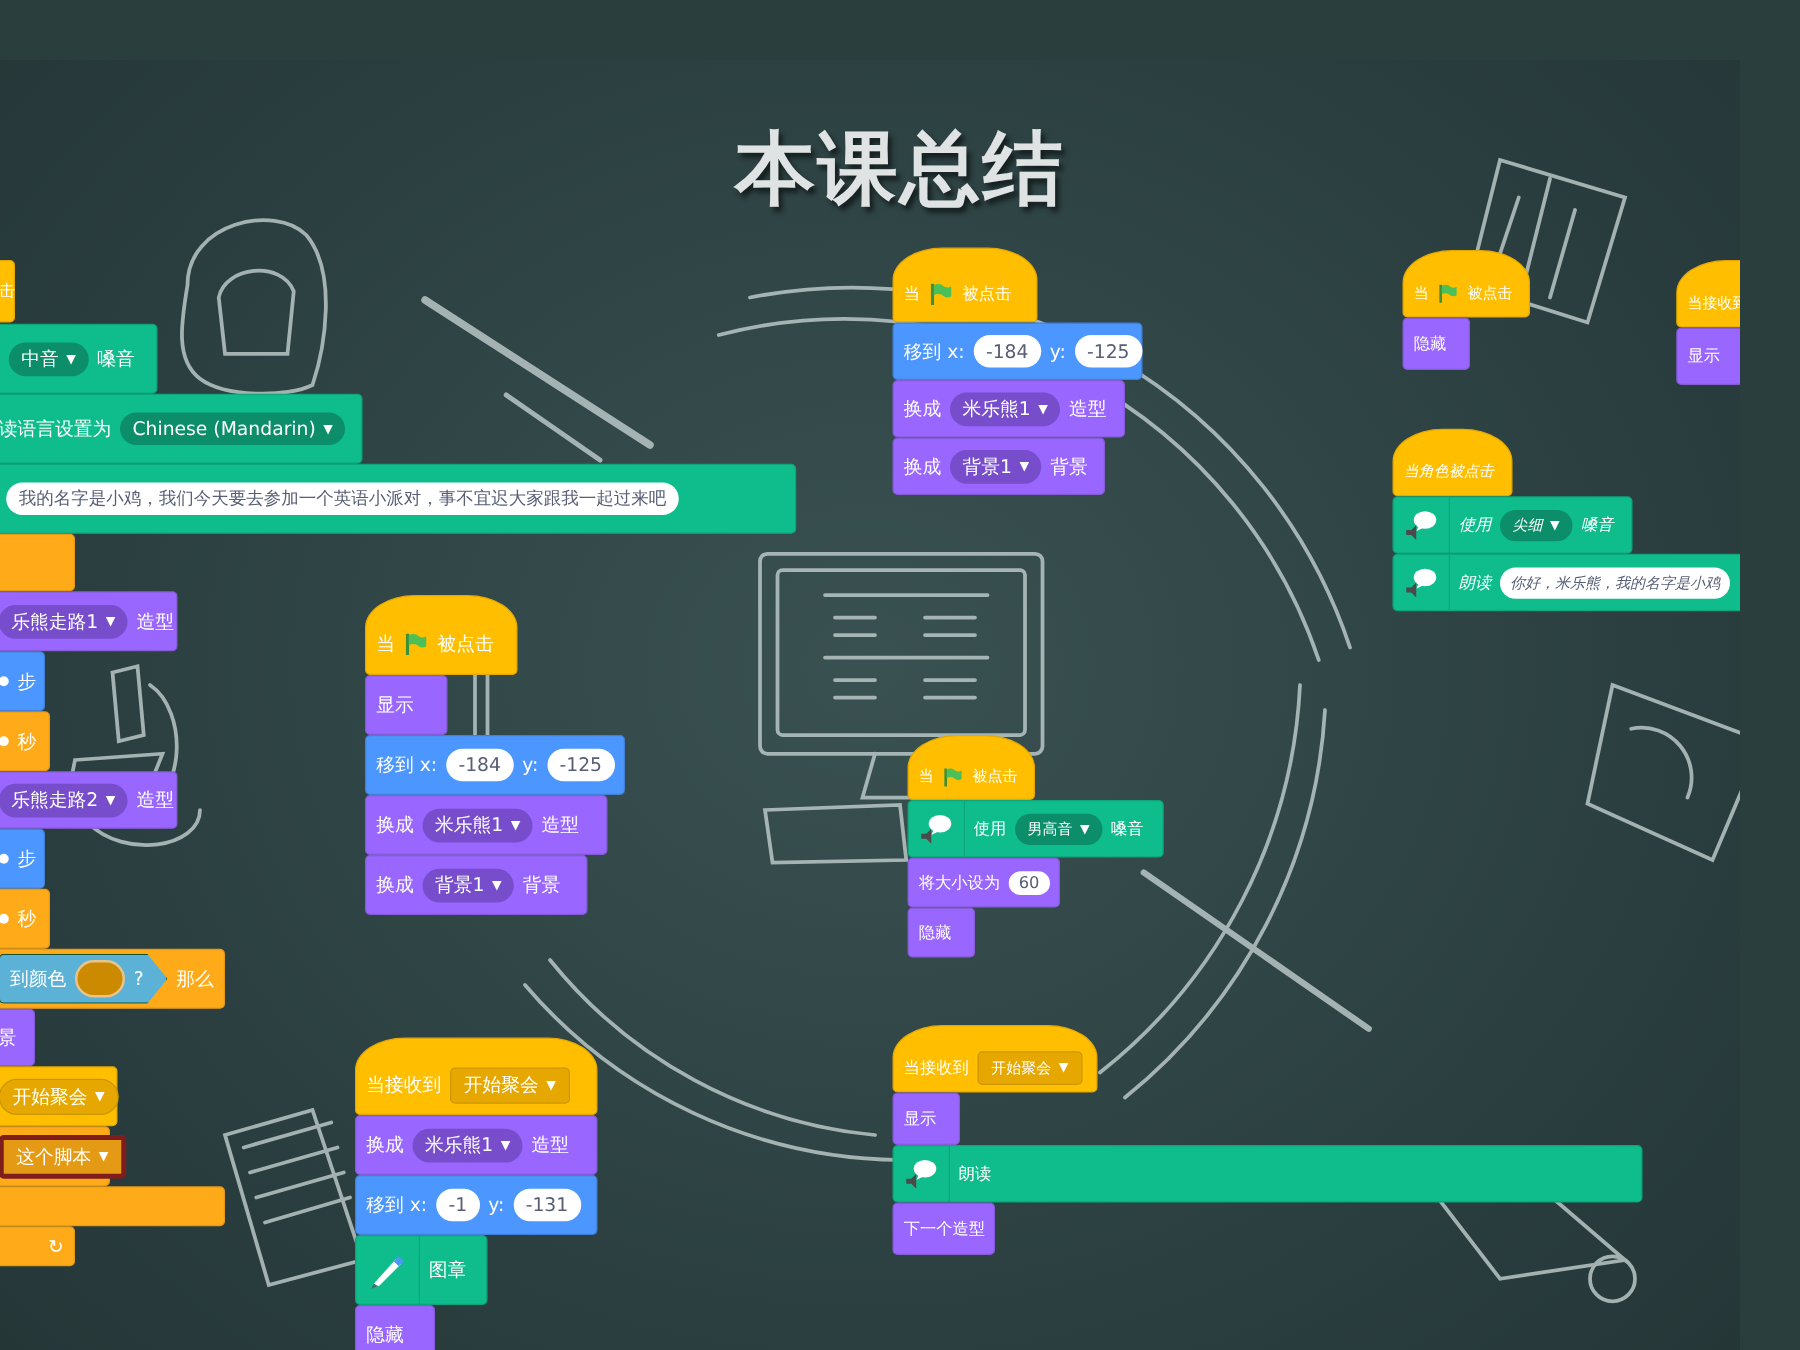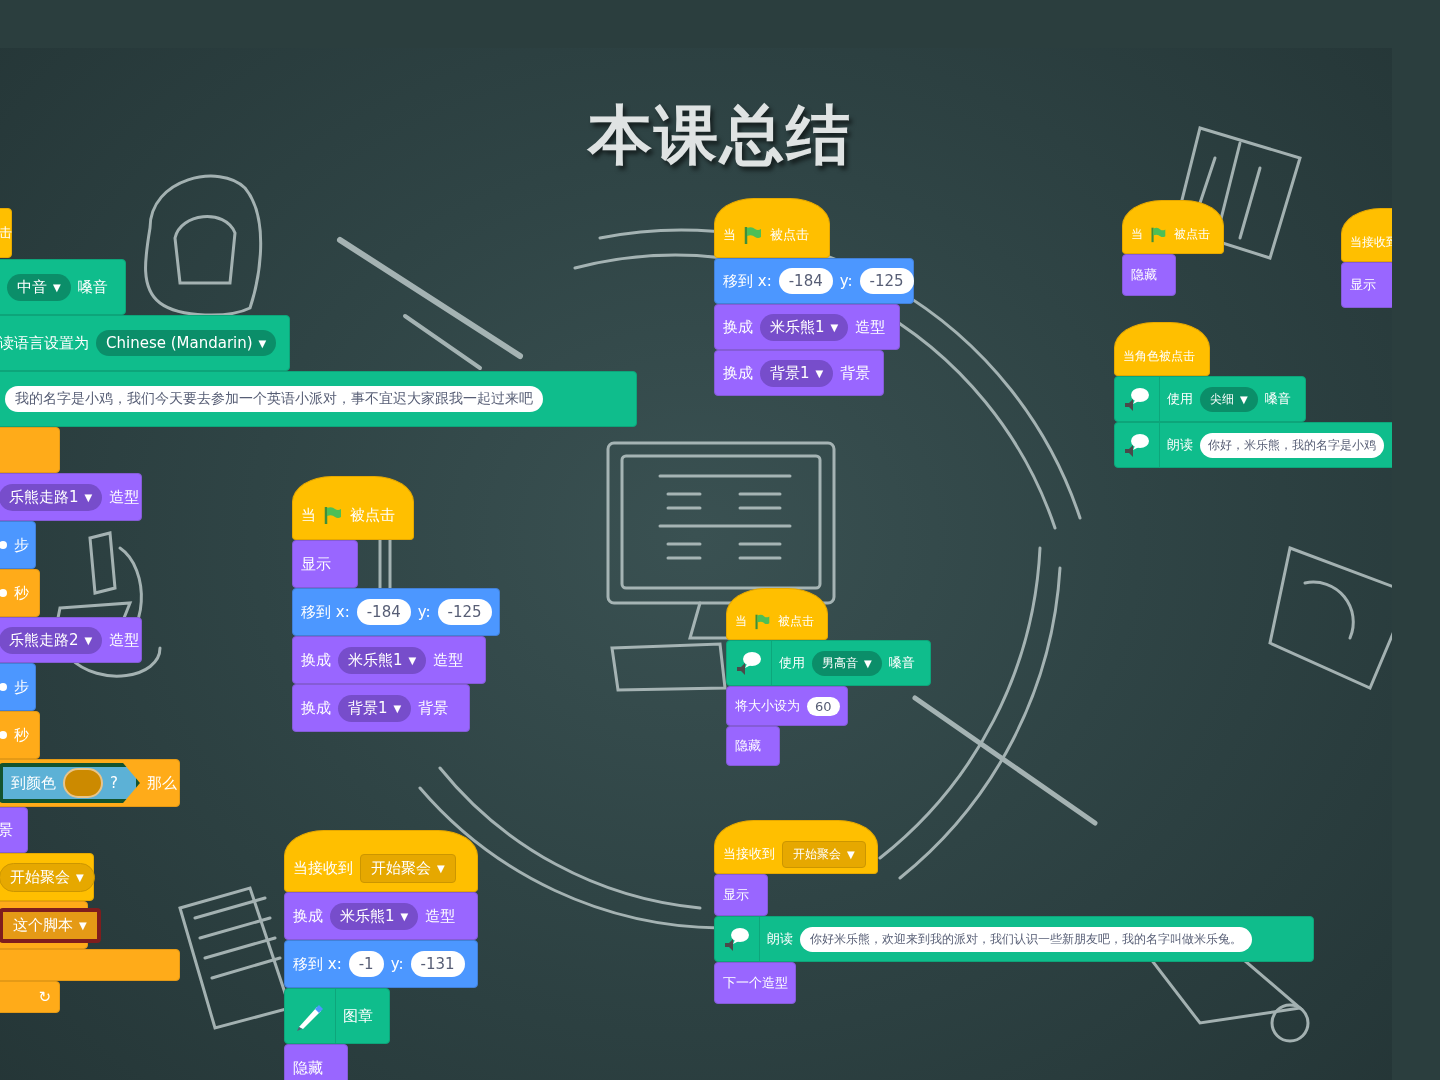--- a/index.html
+++ b/index.html
@@ -15,21 +15,21 @@
   .blk { position: relative; display: flex; align-items: center; color: #fff; font-size: 15px;
     white-space: nowrap; border-radius: 4px; padding: 0 8px; }
   .blk > * { margin-right: 7px; }
   .blk > *:last-child { margin-right: 0; }
   .hat { border-radius: 40px 40px 4px 4px / 26px 26px 4px 4px; padding-top: 14px; }
   .ev { background: #ffbf00; border: 1px solid #e6a800; }
   .ctl { background: #ffab19; border: 1px solid #e59a16; }
   .looks { background: #9966ff; border: 1px solid #855cd6; }
   .motion { background: #4c97ff; border: 1px solid #4280d7; }
   .ext { background: #0fbd8c; border: 1px solid #0da57a; }
-  .sens { background: #5cb1d6; border: 4px solid #14532d; }
+  .sens { background: #5cb1d6; border: 1px solid #14532d; }
   .round { background: #fff; color: #575e75; border-radius: 20px; padding: 4px 10px; font-size: 15px; }
   .dd { border-radius: 20px; padding: 4px 10px; font-size: 15px; color: #fff; display: flex; align-items: center; }
   .dd .arrow { margin-left: 6px; font-size: 10px; }
   .dd-looks { background: #774dcb; }
   .dd-ext { background: #0b8e69; }
   .dd-ev { background: #e6a800; border: 1px solid #cc9600; border-radius: 4px; }
   .dd-ctl { background: #e59a16; border: 4px solid #7f1d1d; border-radius: 4px; }
   .icon-cell { display: flex; align-items: center; justify-content: center; height: 100%; border-right: 1px solid rgba(0,0,0,0.12); padding-right: 8px; }
   .flag { display: inline-block; width: 20px; height: 20px; }
   .small { font-size: 13px; }
@@ -317,21 +317,20 @@
       </div>
     <div class="blk ext small" style="width:600px;height:46px;">
       <span class="icon-cell">
           <svg width="28" height="28" viewBox="0 0 28 28">
             <ellipse cx="17" cy="10" rx="9" ry="7" fill="#fff"></ellipse>
             <path d="M12 15 L10 19 L16 16 Z" fill="#fff"></path>
             <path d="M2 18 L6 18 L10 14 L10 26 L6 22 L2 22 Z" fill="#4a4a4a"></path>
           </svg>
         </span>
       <span>朗读</span>
-      <span class="round tiny" style="padding:4px 10px;">你好米乐熊，欢迎来到我的派对，我们认识一些新朋友吧，我的名字叫做米乐兔。</span>
     </div>
     <div class="blk looks small" style="width:82px;height:42px;">
         <span>下一个造型</span>
       </div>
   </div>
 
   <div class="script" style="left:1122px; top:152px;">
     <div class="blk ev hat tiny" style="width:102px;height:54px;">
       <span>当</span>
       <svg class="flag" viewBox="0 0 20 20" style="width:17px;height:17px;">
@@ -350,21 +349,21 @@
       <span>当接收到</span>
       <span class="dd dd-ev tiny" style="padding:3px 6px;">
           <span>开始</span>
         </span>
     </div>
     <div class="blk looks small" style="width:54px;height:46px;">
         <span>显示</span>
       </div>
   </div>
 
-  <div class="script" style="left:1114px; top:274px;">
+  <div class="script" style="left:1114px; top:295px;font-style:italic;">
     <div class="blk ev hat tiny" style="width:96px;height:54px;">
       <span>当角色被点击</span>
     </div>
     <div class="blk ext small" style="width:192px;height:46px;">
       <span class="icon-cell">
           <svg width="28" height="28" viewBox="0 0 28 28">
             <ellipse cx="17" cy="10" rx="9" ry="7" fill="#fff"></ellipse>
             <path d="M12 15 L10 19 L16 16 Z" fill="#fff"></path>
             <path d="M2 18 L6 18 L10 14 L10 26 L6 22 L2 22 Z" fill="#4a4a4a"></path>
           </svg>

